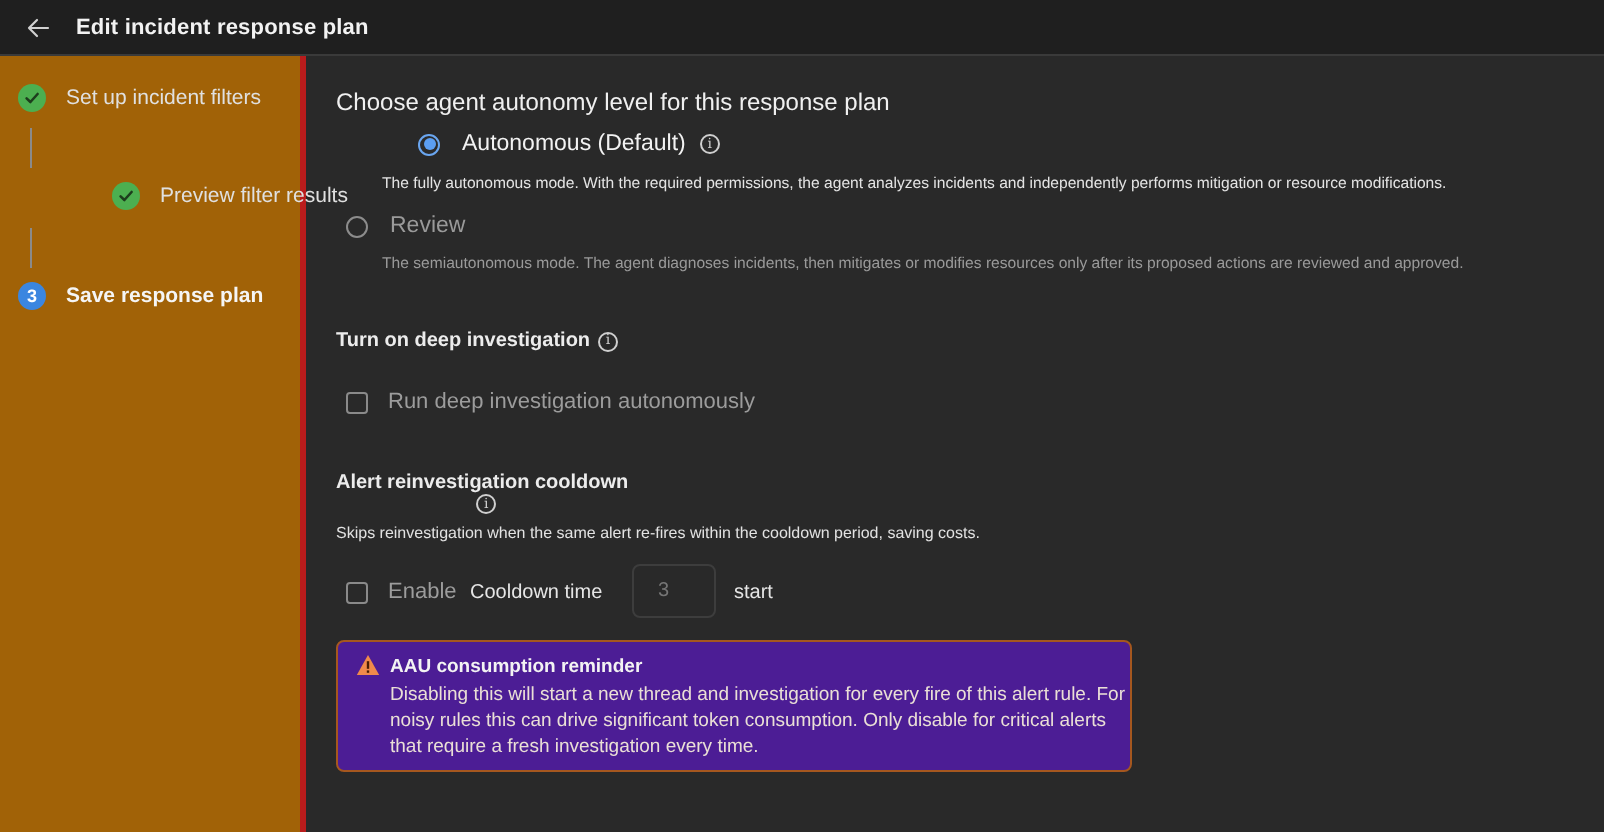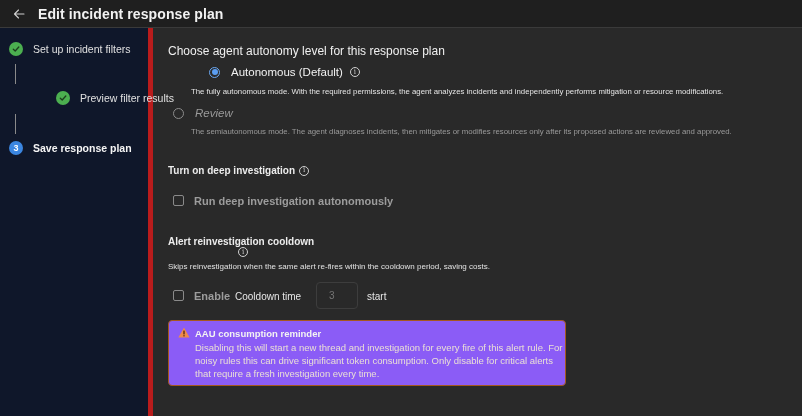--- a/index.html
+++ b/index.html
@@ -13,26 +13,26 @@
   .header {
     position: absolute; left: 0; top: 0; width: 802px; height: 28px;
     background: #1f1f1f;
     border-bottom: 1px solid #3a3a3a;
     display: flex; align-items: center;
   }
   .back-btn {
     width: 18px; height: 18px; margin-left: 10px; margin-right: 10px;
     display: flex; align-items: center; justify-content: center; cursor: pointer;
   }
-  .header-title { font-size: 14px; font-weight: bold; color: #f2f2f2; letter-spacing: 0.1px; }
+  .header-title { font-size: 11px; font-weight: bold; color: #f2f2f2; letter-spacing: 0.1px; }
 
   .sidebar {
     position: absolute; left: 0; top: 28px; width: 153px; height: 388px;
-    background: #0f172a;
-    border-right: 5px solid #b91c1c;
+    background: #a16207;
+    border-right: 3px solid #b91c1c;
   }
   .step {
     position: absolute; left: 9px; display: flex; align-items: center; cursor: pointer;
   }
   .step-icon {
     width: 14px; height: 14px; border-radius: 50%;
     display: flex; align-items: center; justify-content: center; flex: 0 0 14px;
   }
   .step-icon.done { background: #4caf50; }
   .step-icon.current { background: #3b86e0; color: #fff; font-size: 9px; font-weight: bold; }
@@ -53,43 +53,43 @@
   .radio-row { position: absolute; display: flex; align-items: center; cursor: pointer; }
   .radio {
     width: 11px; height: 11px; border-radius: 50%; flex: 0 0 11px;
     display: flex; align-items: center; justify-content: center;
   }
   .radio.checked { border: 1.5px solid #6aa6f0; background: #2b2b2b; }
   .radio.checked::after { content: ""; width: 6px; height: 6px; border-radius: 50%; background: #5b9ef2; }
   .radio.unchecked { border: 1px solid #8c8c8c; }
   .radio-label { margin-left: 11px; font-size: 11.5px; white-space: nowrap; }
   .radio-label.active { color: #f2f2f2; }
-  .radio-label.dim { color: #9a9a9a; font-style: italic; }
+  .radio-label.dim { color: #9a9a9a; }
   .desc { position: absolute; font-size: 7.8px; white-space: nowrap; }
   .desc.bright { color: #e4e4e4; }
   .desc.dim { color: #9a9a9a; }
 
-  .check-row { position: absolute; display: flex; align-items: flex-start; cursor: pointer; font-weight: bold; }
+  .check-row { position: absolute; display: flex; align-items: flex-end; cursor: pointer; }
   .checkbox {
     width: 11px; height: 11px; border: 1px solid #8a8a8a; border-radius: 2px; flex: 0 0 11px;
   }
   .check-label { margin-left: 10px; font-size: 11px; color: #9c9c9c; white-space: nowrap; }
 
   .plain-text { position: absolute; font-size: 8px; color: #e2e2e2; white-space: nowrap; }
   .cooldown-label { position: absolute; font-size: 10px; color: #e6e6e6; white-space: nowrap; }
   .cooldown-input {
     position: absolute; width: 42px; height: 27px; border: 1px solid #3d3d3d; border-radius: 4px;
     background: #292929; color: #6c6c6c; font-size: 10px; padding-left: 12px;
     font-family: "Liberation Sans", sans-serif;
   }
   .hours-label { position: absolute; font-size: 10px; color: #e6e6e6; }
 
   .warning {
     position: absolute; left: 0; top: 292px; width: 398px; height: 66px;
-    background: #8b5cf6; border: 1px solid #a5571f; border-radius: 4px;
+    background: #4c1d95; border: 1px solid #a5571f; border-radius: 4px;
   }
   .warn-icon { position: absolute; left: 9px; top: 6px; }
   .warn-title { position: absolute; left: 26px; top: 7px; font-size: 9.5px; font-weight: bold; color: #f3f3f3; white-space: nowrap; }
   .warn-body { position: absolute; left: 26px; top: 20px; width: 370px; font-size: 9.5px; line-height: 13px; color: #eadfd6; }
 </style>
 </head>
 <body>
 
 <div class="header">
   <div class="back-btn">

